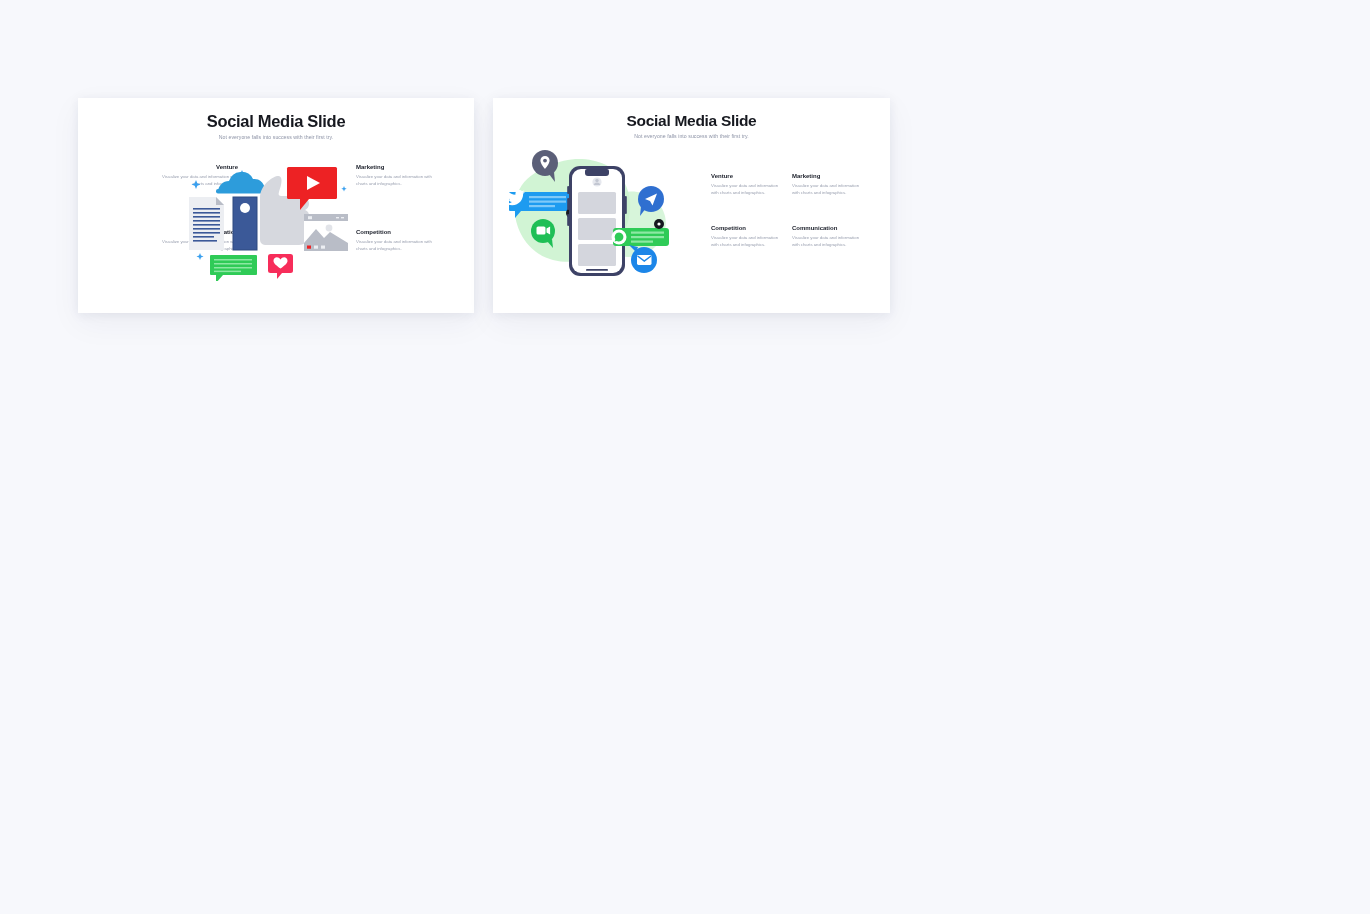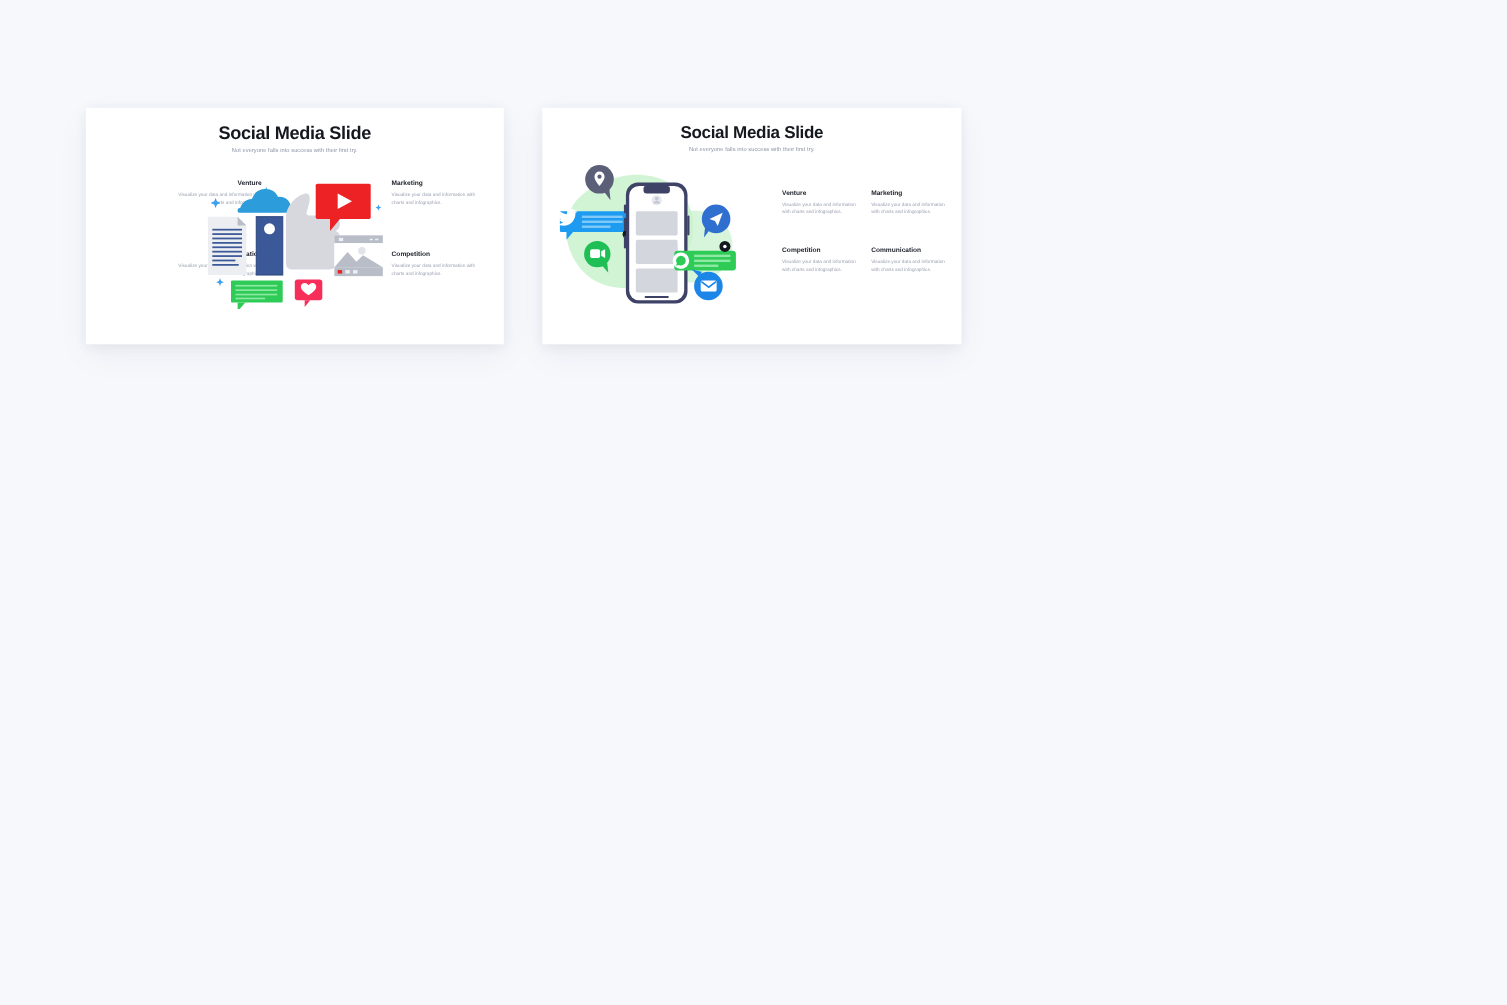--- a/index.html
+++ b/index.html
@@ -9,20 +9,21 @@
     font-family:"Liberation Sans", sans-serif;
     overflow:hidden;
   }
   .canvas{position:relative;width:1370px;height:914px;}
 
   
   .slide{
     position:absolute;
     background:#ffffff;
     box-shadow:0 2px 10px rgba(30,40,80,.07), 0 10px 30px rgba(30,40,80,.05);
+    padding-left:16px;
   }
   #slide-1{left:78px;top:98px;width:380px;height:215px;}
   #slide-2{left:493px;top:98px;width:381px;height:215px;}
 
   .slide-head{position:absolute;left:0;right:0;top:14px;text-align:center;}
   .slide-title{
     font-size:16.5px;font-weight:bold;color:#16181f;letter-spacing:-.3px;
     line-height:1.1;margin:0;
   }
   .slide-sub{

